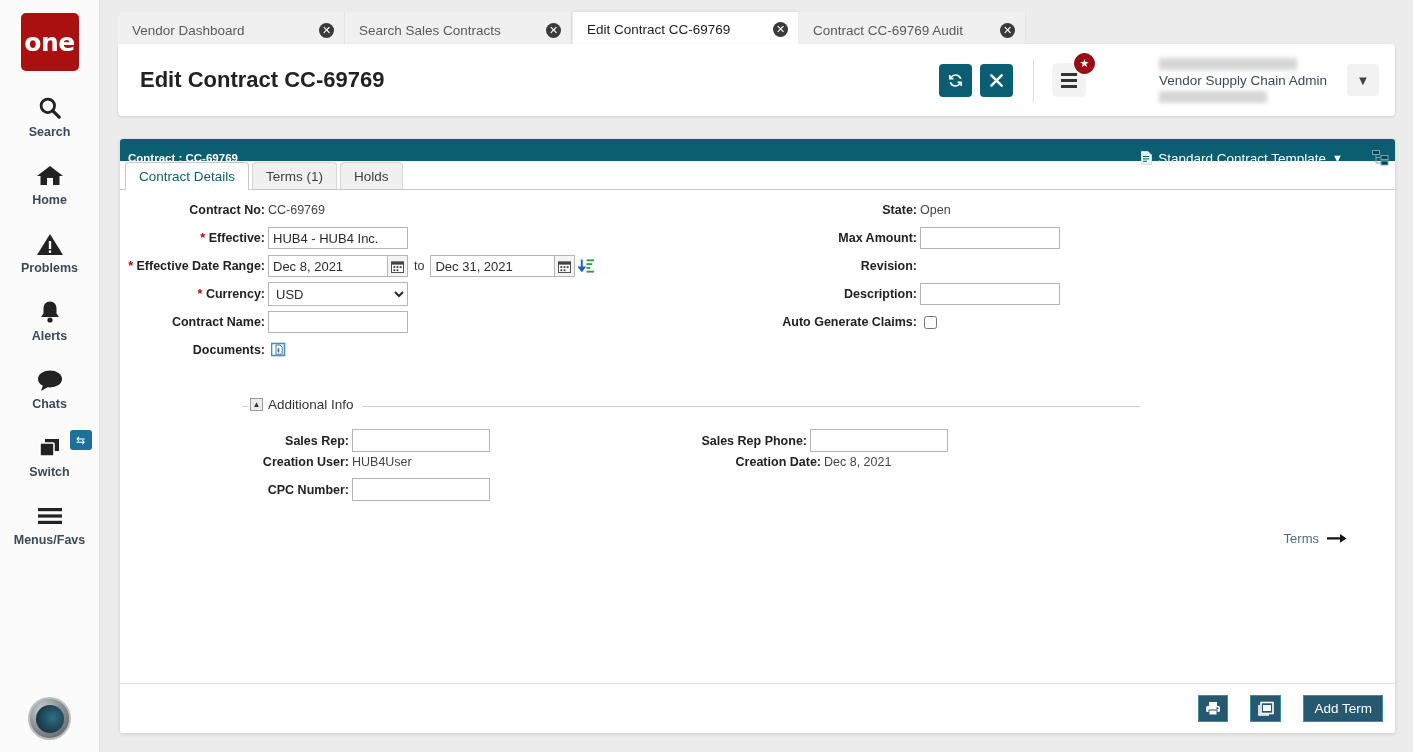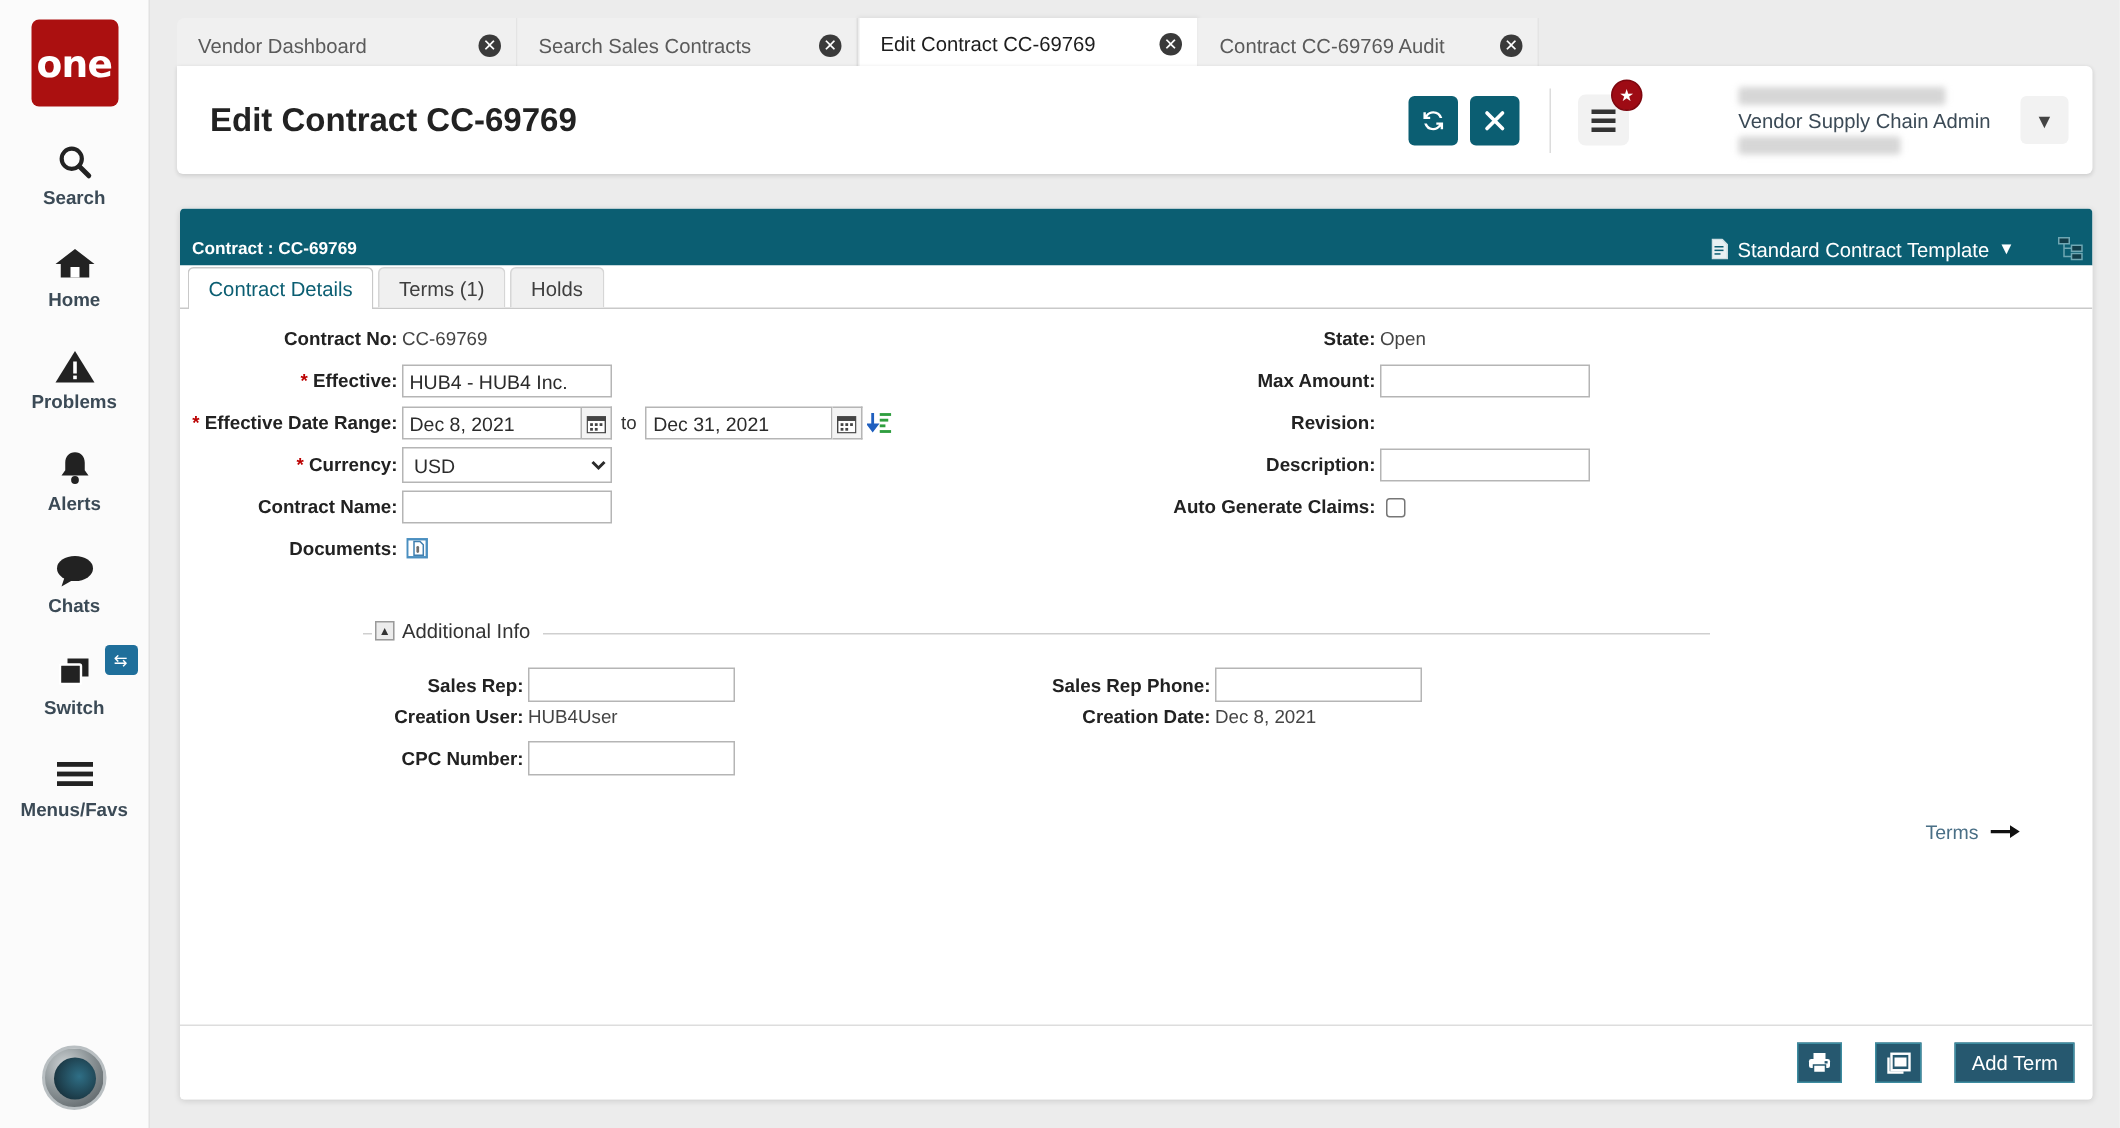--- a/index.html
+++ b/index.html
@@ -143,21 +143,21 @@
 
   
   .card {
     position: absolute; left: 120px; top: 139px;
     width: 1275px; height: 594px;
     background: #fff; border-radius: 3px;
     box-shadow: 0 1px 4px rgba(0,0,0,0.14);
     overflow: hidden;
   }
   .teal-bar {
-    height: 38px; background: #0b5e72; color: #fff;
+    height: 22px; background: #0b5e72; color: #fff;
     display: flex; align-items: center; padding: 16px 0 0 8px;
     font-size: 11.5px; font-weight: bold;
   }
   .teal-right {
     margin-left: auto; display: flex; align-items: center; gap: 0;
   }
   .tmpl-pick {
     display: flex; align-items: center; gap: 6px;
     font-weight: normal; font-size: 13.5px; cursor: pointer; margin-left: 48px;
   }
@@ -566,21 +566,21 @@
           <div style="position:absolute;left:430px;top:22px;display:flex;align-items:center">
             <span class="flabel" style="width:130px">Sales Rep Phone:</span>
             <input class="tinput" style="width: 138px; height: 23px;" value="">
           </div>
 
           <div style="position:absolute;left:-18px;top:48px;display:flex;align-items:center">
             <span class="flabel" style="width:120px">Creation User:</span>
             <span class="fval">HUB4User</span>
           </div>
 
-          <div style="position:absolute;left:430px;top:48px;display:flex;align-items:center">
+          <div style="position:absolute;left:444px;top:48px;display:flex;align-items:center">
             <span class="flabel" style="width:130px">Creation Date:</span>
             <span class="fval">Dec 8, 2021</span>
           </div>
 
           <div style="position:absolute;left:-18px;top:71px;display:flex;align-items:center">
             <span class="flabel" style="width:120px">CPC Number:</span>
             <input class="tinput" style="width: 138px; height: 23px;" value="">
           </div>
         </div>
       </div>

